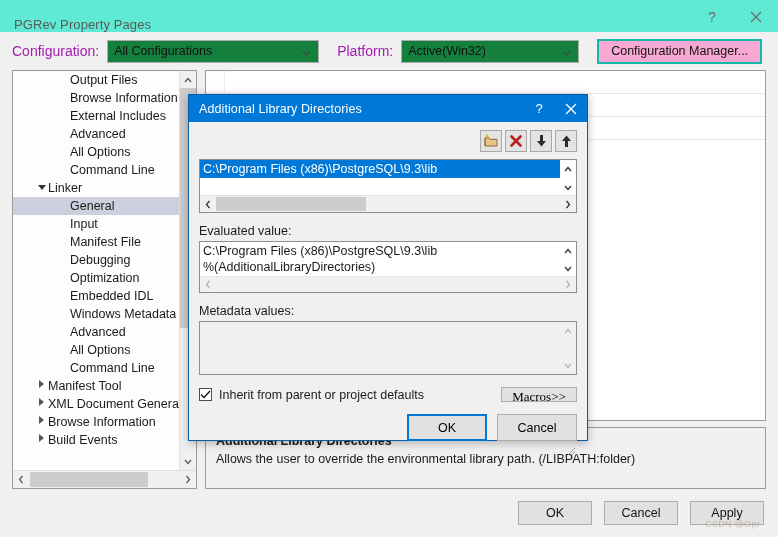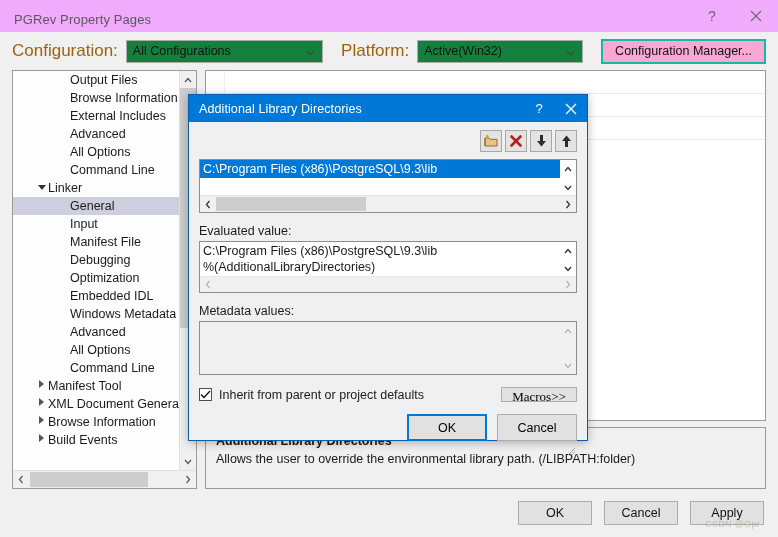--- a/index.html
+++ b/index.html
@@ -24,22 +24,22 @@
     background: #f0f0f0;
     display: flex;
     flex-direction: column;
   }
 
   
   #titlebar {
     height: 32px;
     flex: 0 0 32px;
     display: flex;
-    align-items: center;
-    background: #f0abfc;
+    align-items: flex-end;
+    background: #5eead4;
     position: relative;
   }
   #window-title {
     padding: 7px 0 0 14px;
     font-size: 13px;
     color: #5a5a5a;
     letter-spacing: .1px;
   }
   .caption-btns {
     margin-left: auto;
@@ -63,22 +63,22 @@
 
   
   #config-row {
     flex: 0 0 38px;
     display: flex;
     align-items: center;
     padding: 0 12px;
     gap: 0;
   }
   .cfg-label {
-    font-size: 17px;
-    color: #a16207;
+    font-size: 14px;
+    color: #a21caf;
     margin-right: 8px;
   }
   .combo {
     position: relative;
     height: 23px;
     background: #15803d;
     border: 1px solid #acacac;
     display: flex;
     align-items: center;
     padding: 0 20px 0 6px;

